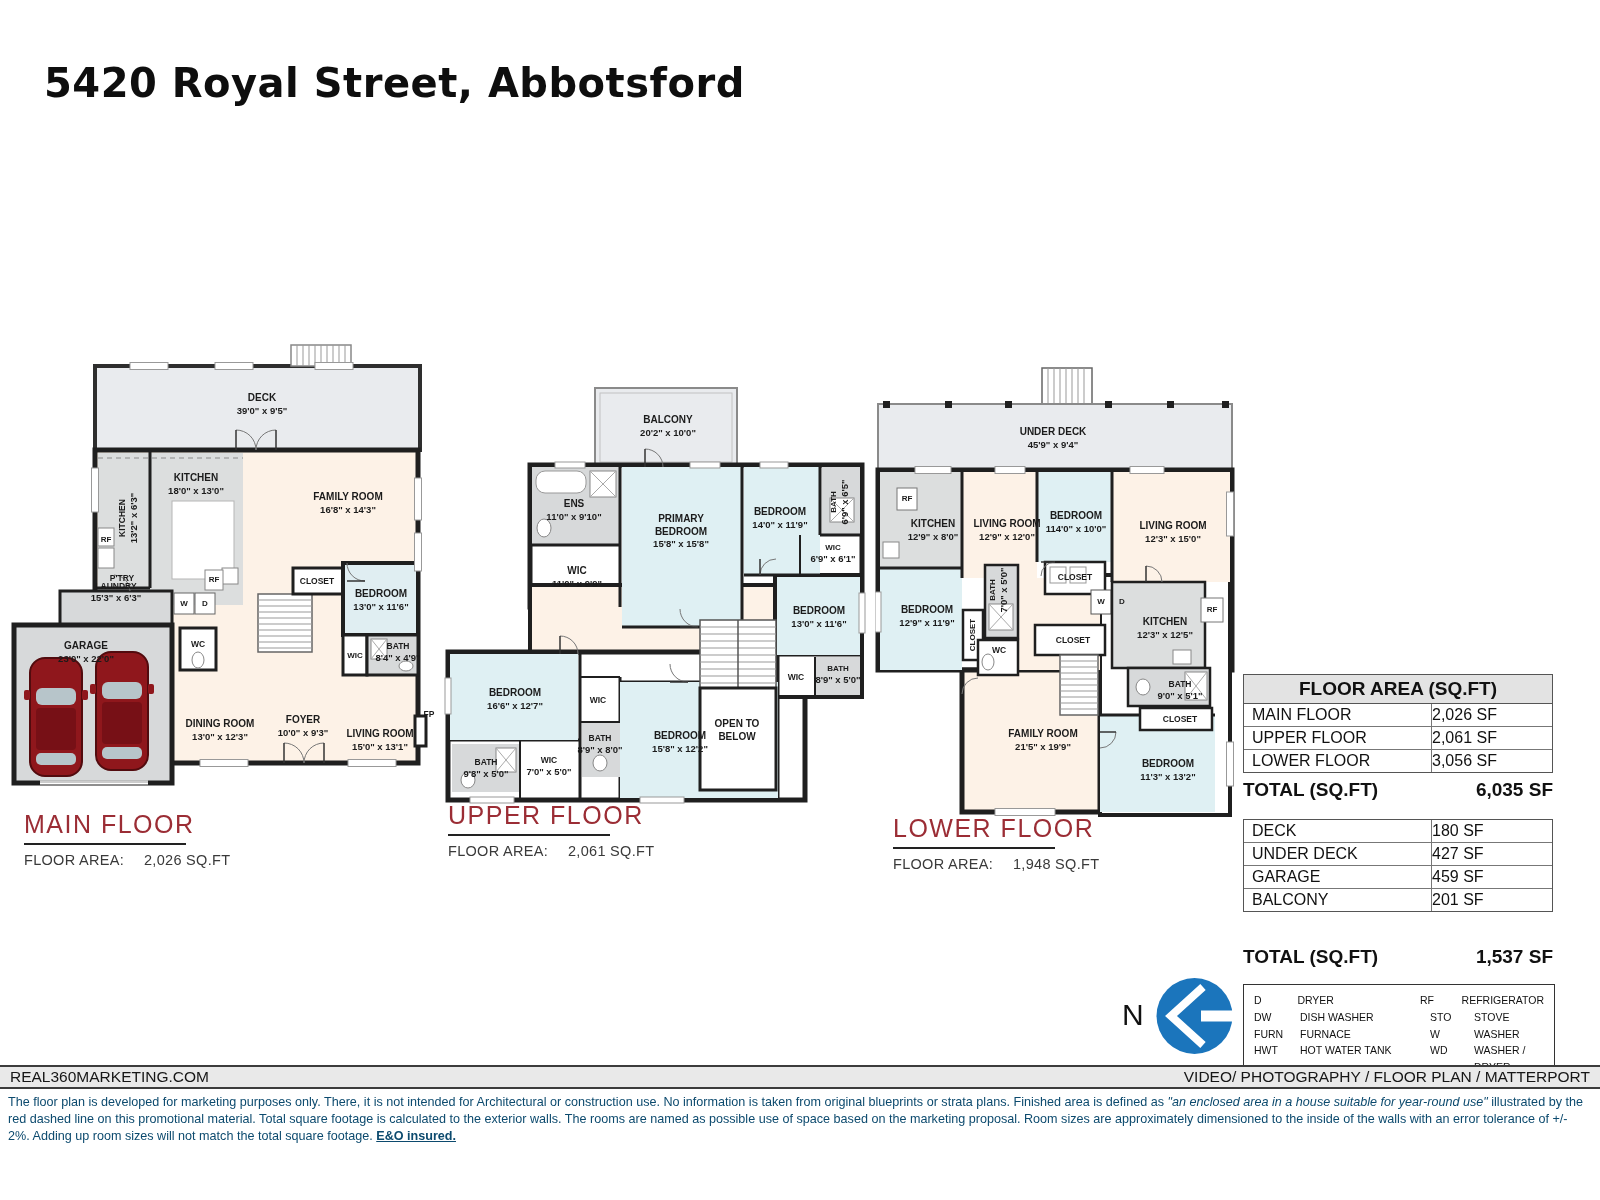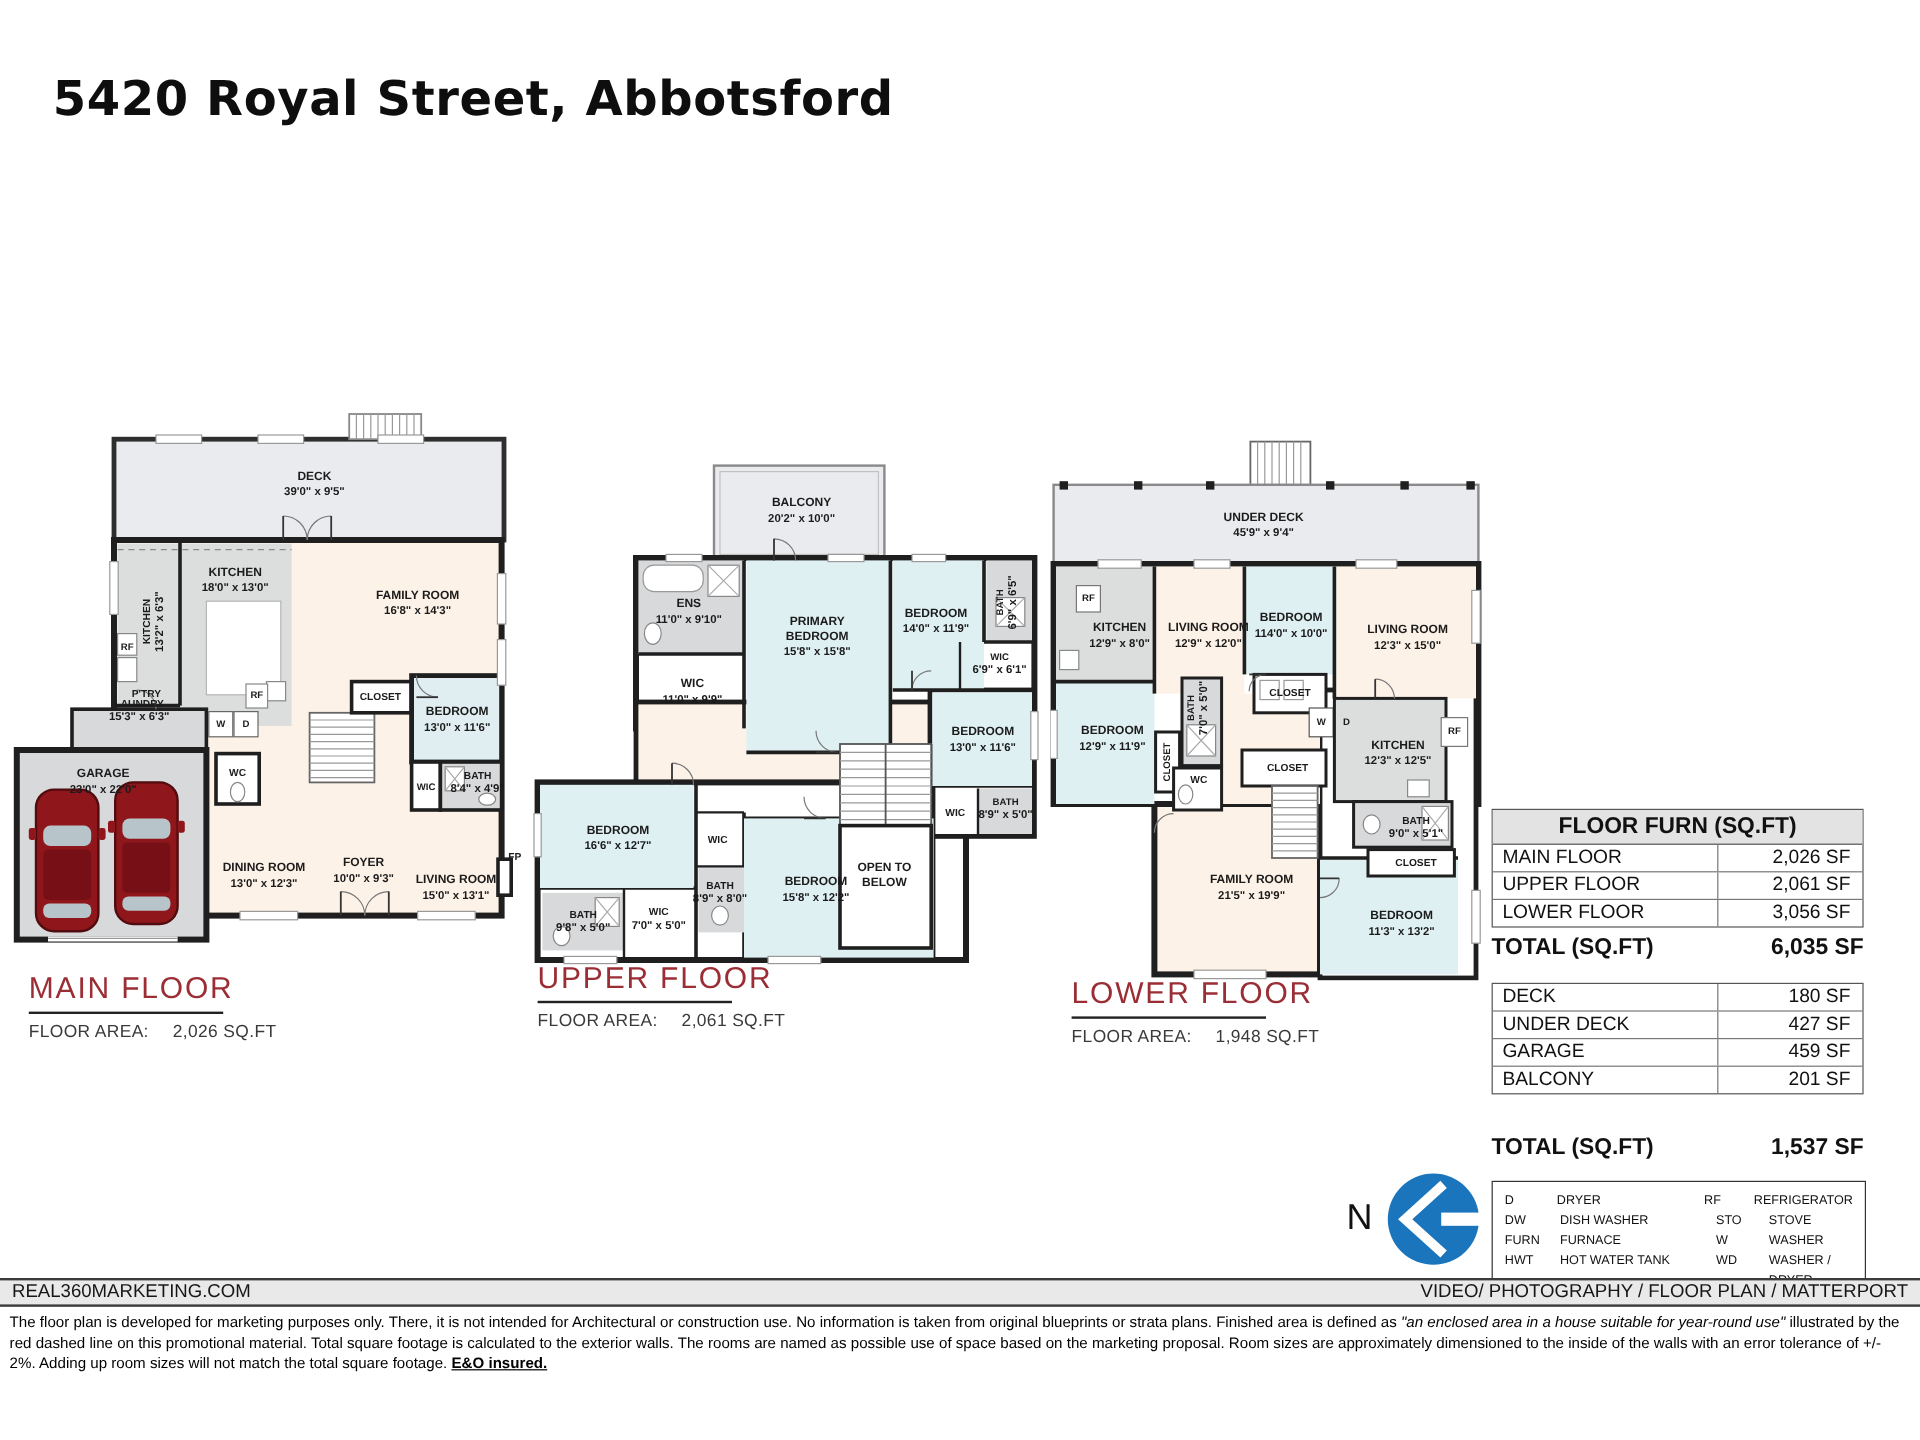--- a/index.html
+++ b/index.html
@@ -21,33 +21,33 @@
   .ft-name{font-size:25px;letter-spacing:1.5px;color:#9b2d35}
   .ft-rule{height:2px;background:#222;width:162px;margin-top:4px}
   .ft-area{margin-top:7px;font-size:14.5px;color:#3a3a3a;letter-spacing:.3px;display:flex}
   .ft-label{width:120px}
   .area-table{position:absolute;width:310px;border:1px solid #555;background:#fff;box-sizing:border-box}
   .at-header{background:#e3e3e3;border-bottom:1px solid #555;font-size:19px;font-weight:bold;
       text-align:center;padding:3px 0;color:#111}
   .at-row{display:flex;border-bottom:1px solid #777;font-size:16px;color:#111}
   .at-row:last-child{border-bottom:none}
   .at-label{flex:1;padding:2px 0 2px 8px;border-right:1px solid #777}
-  .at-value{width:110px;text-align:right;padding:2px 10px 2px 0}
+  .at-value{width:110px;text-align:left;padding:2px 10px 2px 0}
   .at-total{position:absolute;width:310px;display:flex;justify-content:space-between;
       font-size:19px;font-weight:bold;color:#111}
   .legend{position:absolute;width:312px;border:1px solid #333;padding:7px 10px;box-sizing:border-box;background:#fff}
   .lg-row{display:flex;font-size:10.5px;color:#111;line-height:1.6}
   .lg-a{width:46px}.lg-t{width:130px}.lg-a2{width:44px}.lg-t2{flex:1}
   .compass-n{position:absolute;font-size:30px;color:#111}
   .compass{position:absolute}
   .footer-bar{position:absolute;left:0;top:1065px;width:1600px;height:24px;background:#e9e9e9;
       border-top:2px solid #3c3c3c;border-bottom:2px solid #3c3c3c;box-sizing:border-box;
       display:flex;justify-content:space-between;align-items:center;padding:0 10px;font-size:15.5px;color:#161616}
   .disclaimer{position:absolute;left:8px;top:1094px;width:1584px;margin:0;font-size:12.6px;
-      line-height:1.34;color:#000000}
+      line-height:1.34;color:#0c4a6e}
   .disclaimer .it{font-style:italic}
   .disclaimer .bu{font-weight:bold;text-decoration:underline}
 </style>
 </head>
 <body>
 
 <h1 class="page-title">5420 Royal Street, Abbotsford</h1>
 
 <div class="floor" style="left:10px;top:338px;width:430px;height:460px">
 <svg width="430" height="460" viewBox="0 0 430 460">
@@ -501,21 +501,21 @@
 <div class="floor-title" style="left:893px;top:814px">
   <div class="ft-name">LOWER FLOOR</div>
   <div class="ft-rule"></div>
   <div class="ft-area">
       <span class="ft-label">FLOOR AREA:</span>
       <span>1,948 SQ.FT</span>
     </div>
 </div>
 
 <div class="area-table" style="left:1243px;top:674px">
-  <div class="at-header">FLOOR FURN (SQ.FT)</div>
+  <div class="at-header">FLOOR AREA (SQ.FT)</div>
   <div class="at-row">
       <div class="at-label">MAIN FLOOR</div>
       <div class="at-value">2,026 SF</div>
     </div>
   <div class="at-row">
       <div class="at-label">UPPER FLOOR</div>
       <div class="at-value">2,061 SF</div>
     </div>
   <div class="at-row">
       <div class="at-label">LOWER FLOOR</div>

